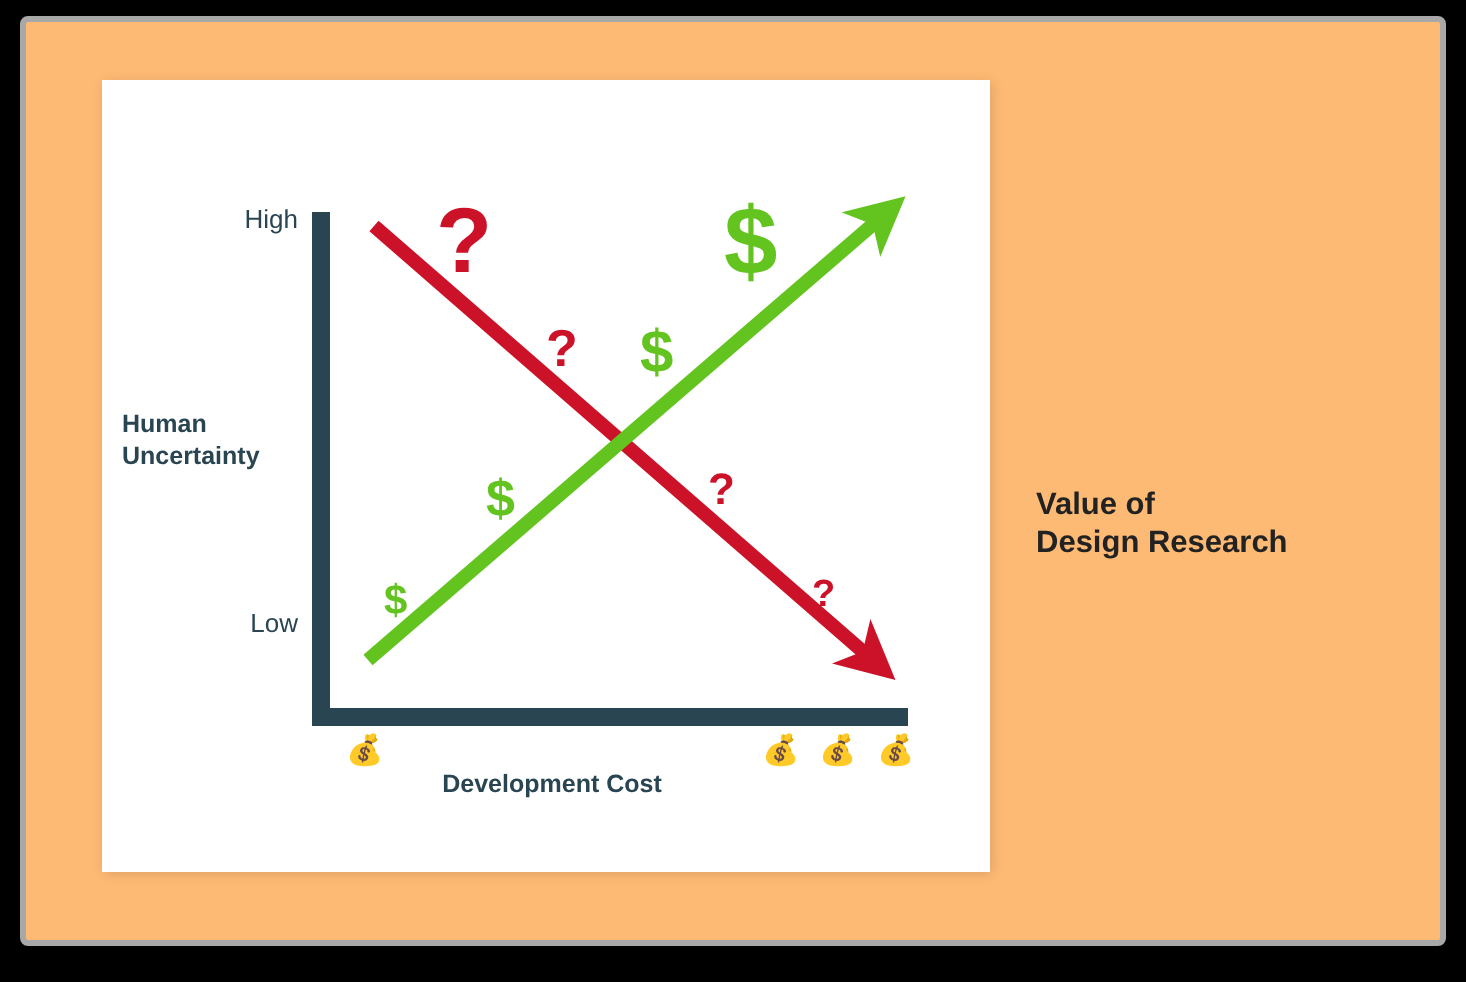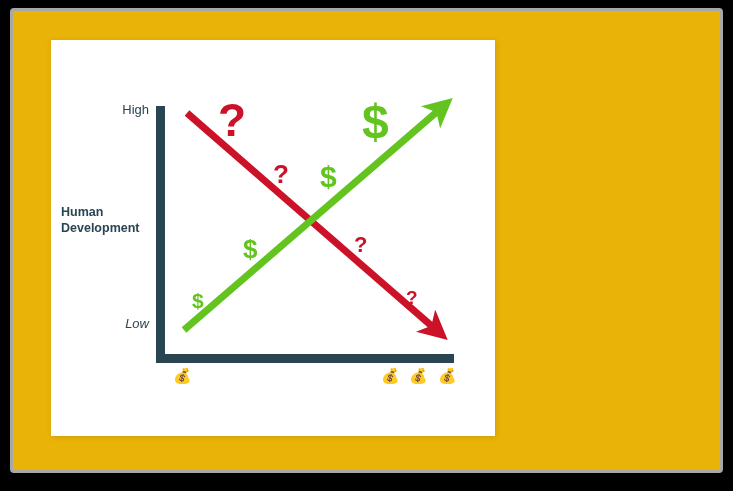--- a/index.html
+++ b/index.html
@@ -14,21 +14,21 @@
     font-family: "Liberation Sans", sans-serif;
   }
 
   
   #window-frame {
     position: absolute;
     left: 10px;
     top: 8px;
     width: 713px;
     height: 465px;
-    background: #eab308;
+    background: #fdba74;
     border: 3px solid #a8a8a8;
     border-radius: 4px;
     box-sizing: border-box;
     box-shadow: 0 3px 5px rgba(0,0,0,0.35);
   }
 
   
   #chart-card {
     position: absolute;
     left: 38px;
@@ -66,21 +66,21 @@
   }
 
   .axis-tick-label {
     position: absolute;
     font-size: 13px;
     color: #2a4552;
     text-align: right;
     font-family: "Liberation Sans", sans-serif;
   }
   #label-high { left: 30px; top: 62px;  width: 68px; }
-  #label-low  { left: 30px; top: 276px; width: 68px; font-style: italic; }
+  #label-low  { left: 30px; top: 264px; width: 68px; }
 
   #y-axis-title {
     position: absolute;
     left: 10px;
     top: 165px;
     width: 90px;
     text-align: left;
     font-size: 12.5px;
     font-weight: bold;
     color: #2a4552;
@@ -170,26 +170,27 @@
     <div id="plot-area">
 
       <div class="axis-line" id="y-axis"></div>
       <div class="axis-line" id="x-axis"></div>
 
       <div class="axis-tick-label" id="label-high">High</div>
       <div class="axis-tick-label" id="label-low">Low</div>
 
       <div id="y-axis-title">
         <span>Human</span><br>
-        <span>Development</span>
+        <span>Uncertainty</span>
       </div>
 
       <div class="money-bags" id="money-low">💰</div>
       <div class="money-bags" id="money-high">💰 💰 💰</div>
 
+      <div id="x-axis-title">Development Cost</div>
 
       <svg id="arrows-svg" viewBox="0 0 444 396">
         <defs>
           <marker id="head-red" markerWidth="4.2" markerHeight="4.2" refX="1.6" refY="2.1" orient="auto">
             <path d="M0,0 L4.2,2.1 L0,4.2 L1.1,2.1 Z" fill="#cc1228"></path>
           </marker>
           <marker id="head-green" markerWidth="4.2" markerHeight="4.2" refX="1.6" refY="2.1" orient="auto">
             <path d="M0,0 L4.2,2.1 L0,4.2 L1.1,2.1 Z" fill="#63c420"></path>
           </marker>
         </defs>
@@ -204,15 +205,17 @@
 
       <div class="glyph glyph-d" id="d-large">$</div>
       <div class="glyph glyph-d" id="d-mid">$</div>
       <div class="glyph glyph-d" id="d-small2">$</div>
       <div class="glyph glyph-d" id="d-small3">$</div>
 
     </div>
   </div>
 
   <div id="info-panel">
+    <div id="info-title">Value of
+Design Research</div>
   </div>
 
 </div>
 
 </body></html>

